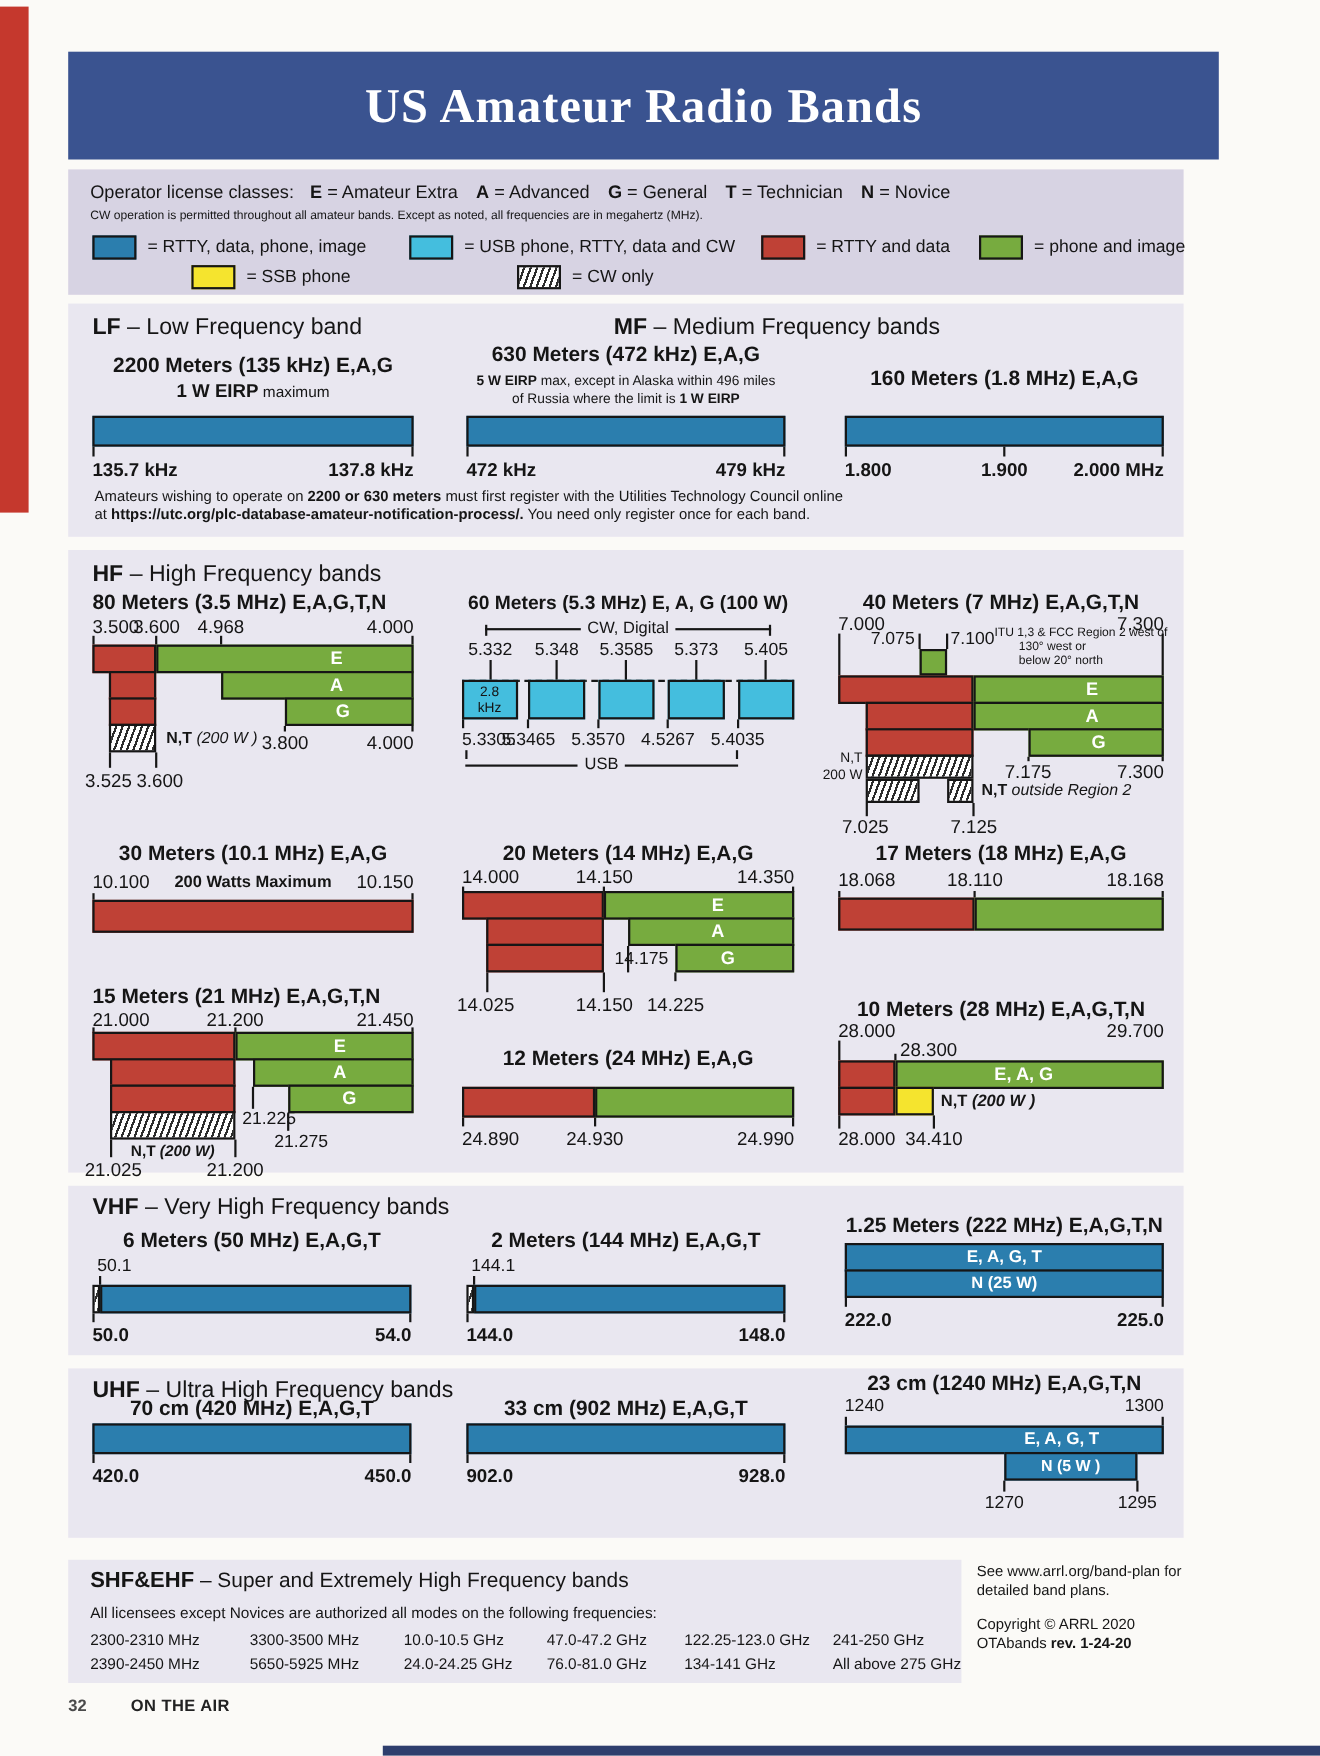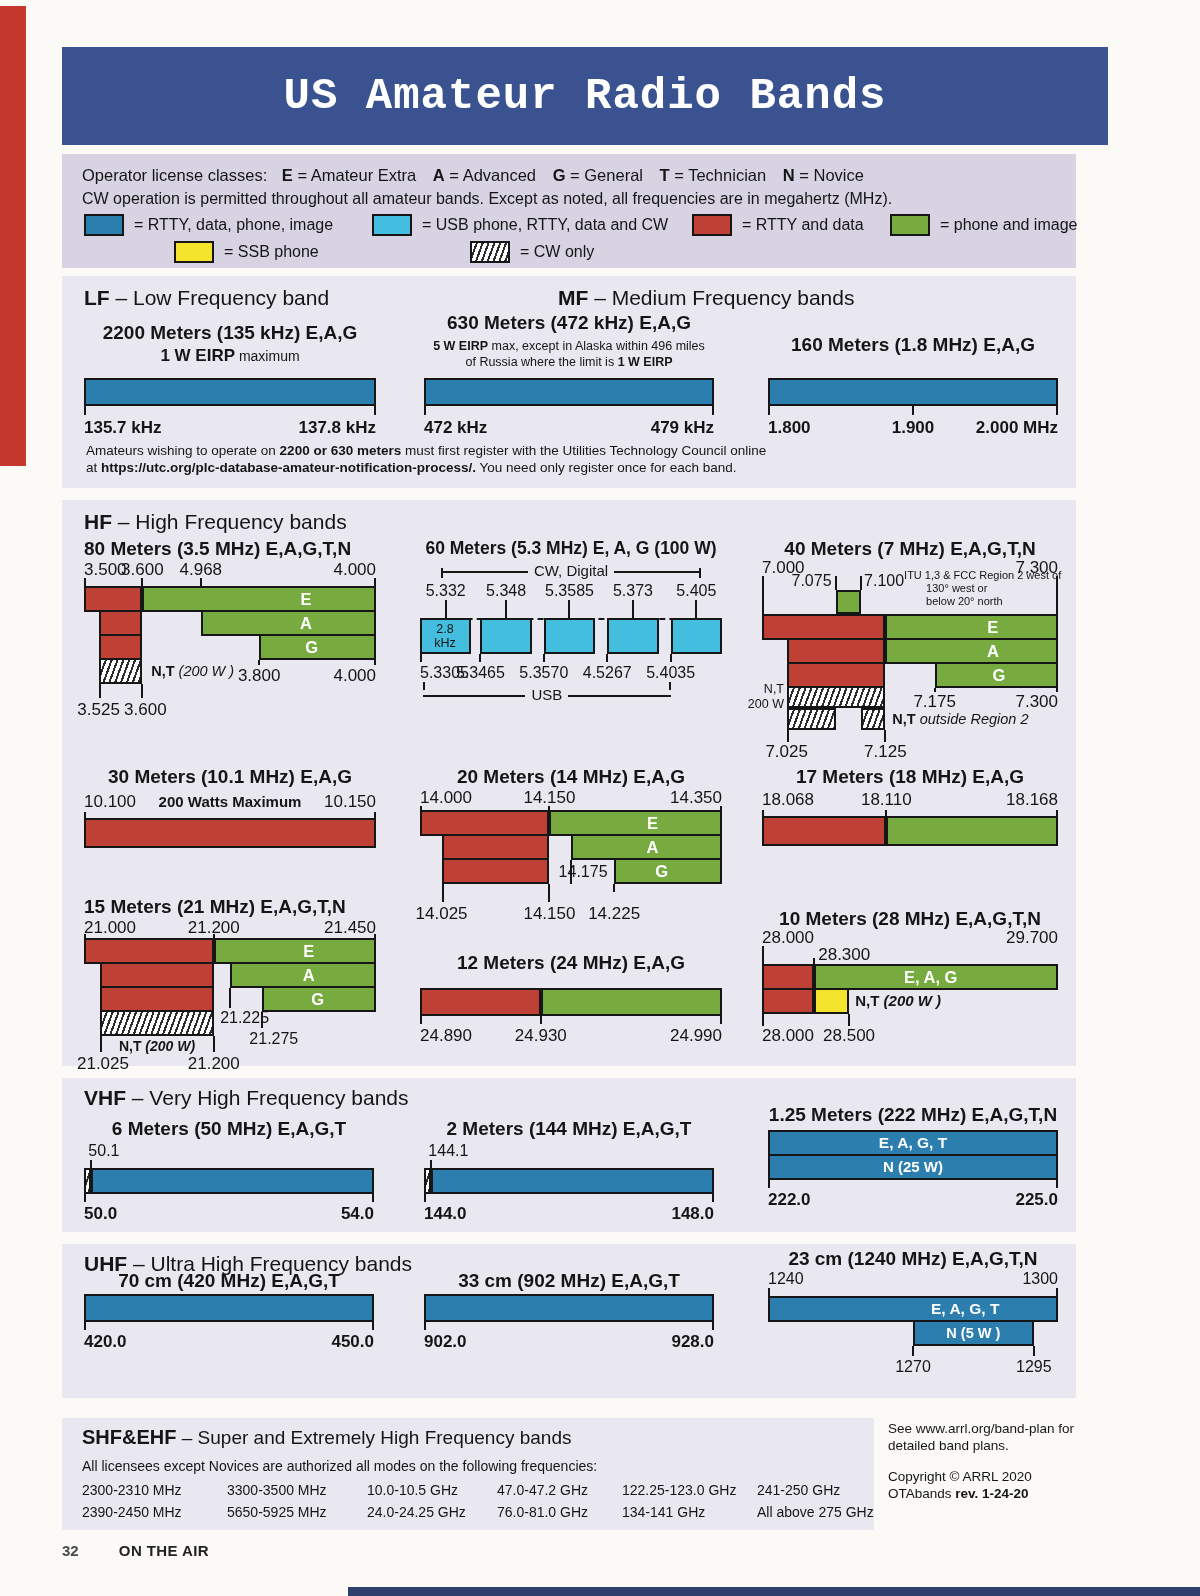--- a/index.html
+++ b/index.html
@@ -30,33 +30,33 @@
 b{font-weight:700}
 i{font-style:italic}
 </style>
 </head>
 <body>
 
 <div class="abs" style="left:0;top:6px;width:26px;height:460px;background:#c5382d"></div>
 <div class="abs" style="left:348px;top:1587px;width:852px;height:9px;background:#2e3e6d"></div>
 
 <div class="abs" style="left:62px;top:47px;width:1046px;height:98px;background:#3a5390;display:flex;align-items:center;justify-content:center">
-  <div style="font-family:Liberation Mono, monospace;font-weight:700;color:#fff;font-size:44px;letter-spacing:1px">US Amateur Radio Bands</div>
+  <div style="font-family:Liberation Serif, serif;font-weight:700;color:#fff;font-size:44px;letter-spacing:1px">US Amateur Radio Bands</div>
 </div>
 
 <div class="abs" style="left:62px;top:154px;width:1014px;height:114px;background:#d7d3e3">
   <div class="abs" style="left:20px;top:12px;font-size:16.5px;white-space:nowrap">
     <span>Operator license classes:</span>
     <b style="margin-left:10px">E</b> <span>= Amateur Extra</span>
     <b style="margin-left:12px">A</b> <span>= Advanced</span>
     <b style="margin-left:12px">G</b> <span>= General</span>
     <b style="margin-left:12px">T</b> <span>= Technician</span>
     <b style="margin-left:12px">N</b> <span>= Novice</span>
   </div>
-  <div class="abs" style="left:20px;top:36px;font-size:16px;white-space:nowrap">CW operation is permitted throughout all amateur bands. Except as noted, all frequencies are in megahertz (MHz).</div>
+  <div class="abs" style="left:20px;top:36px;font-size:11px;white-space:nowrap">CW operation is permitted throughout all amateur bands. Except as noted, all frequencies are in megahertz (MHz).</div>
   <div class="sw c-blue" style="left:22px;top:60px"></div>
   <span class="ax" style="left:72px;top:62px;font-size:16px">= RTTY, data, phone, image</span>
   <div class="sw c-cyan" style="left:310px;top:60px"></div>
   <span class="ax" style="left:360px;top:62px;font-size:16px">= USB phone, RTTY, data and CW</span>
   <div class="sw c-red" style="left:630px;top:60px"></div>
   <span class="ax" style="left:680px;top:62px;font-size:16px">= RTTY and data</span>
   <div class="sw c-green" style="left:828px;top:60px"></div>
   <span class="ax" style="left:878px;top:62px;font-size:16px">= phone and image</span>
   <div class="sw c-yel" style="left:112px;top:87px"></div>
   <span class="ax" style="left:162px;top:89px;font-size:16px">= SSB phone</span>
@@ -379,21 +379,21 @@
         <span class="wl" style="left:57%">E, A, G</span>
       </div>
     <div class="rw" style="left:0;top:80px;width:100%">
         <div class="sg c-red" style="left:0;width:17.65%"></div>
         <div class="sg c-yel" style="left:17.65%;width:11.76%"></div>
       </div>
     <span class="abs" style="left:31.5%;top:80px;line-height:26px;font-size:15px;white-space:nowrap"><b>N,T </b><i style="font-weight:700">(200 W )</i></span>
     <div class="tk" style="left:0;top:106px;height:12px"></div>
     <div class="tk" style="left:calc(29.41% - 1px);top:106px;height:12px"></div>
     <span class="ax" style="left:0;top:118px">28.000</span>
-    <span class="ax tx" style="left:29.41%;top:118px">28.500</span>
+    <span class="ax tx" style="left:29.41%;top:118px">34.410</span>
   </div>
 </div>
 
 <div class="box" style="left:62px;top:1078px;width:1014px;height:154px">
   <div class="secline" style="left:22px;top:8px"><b>VHF</b> <span>– Very High Frequency bands</span></div>
 
   <div class="bc" style="left:22px;top:40px;width:290px;height:110px">
     <div class="bt ctr" style="left:0;top:0;width:100%">6 Meters (50 MHz) E,A,G,T</div>
     <span class="ax" style="left:1.5%;top:24px;font-size:16px">50.1</span>
     <div class="tk" style="left:calc(2.5% - 1px);top:42px;height:8px"></div>

